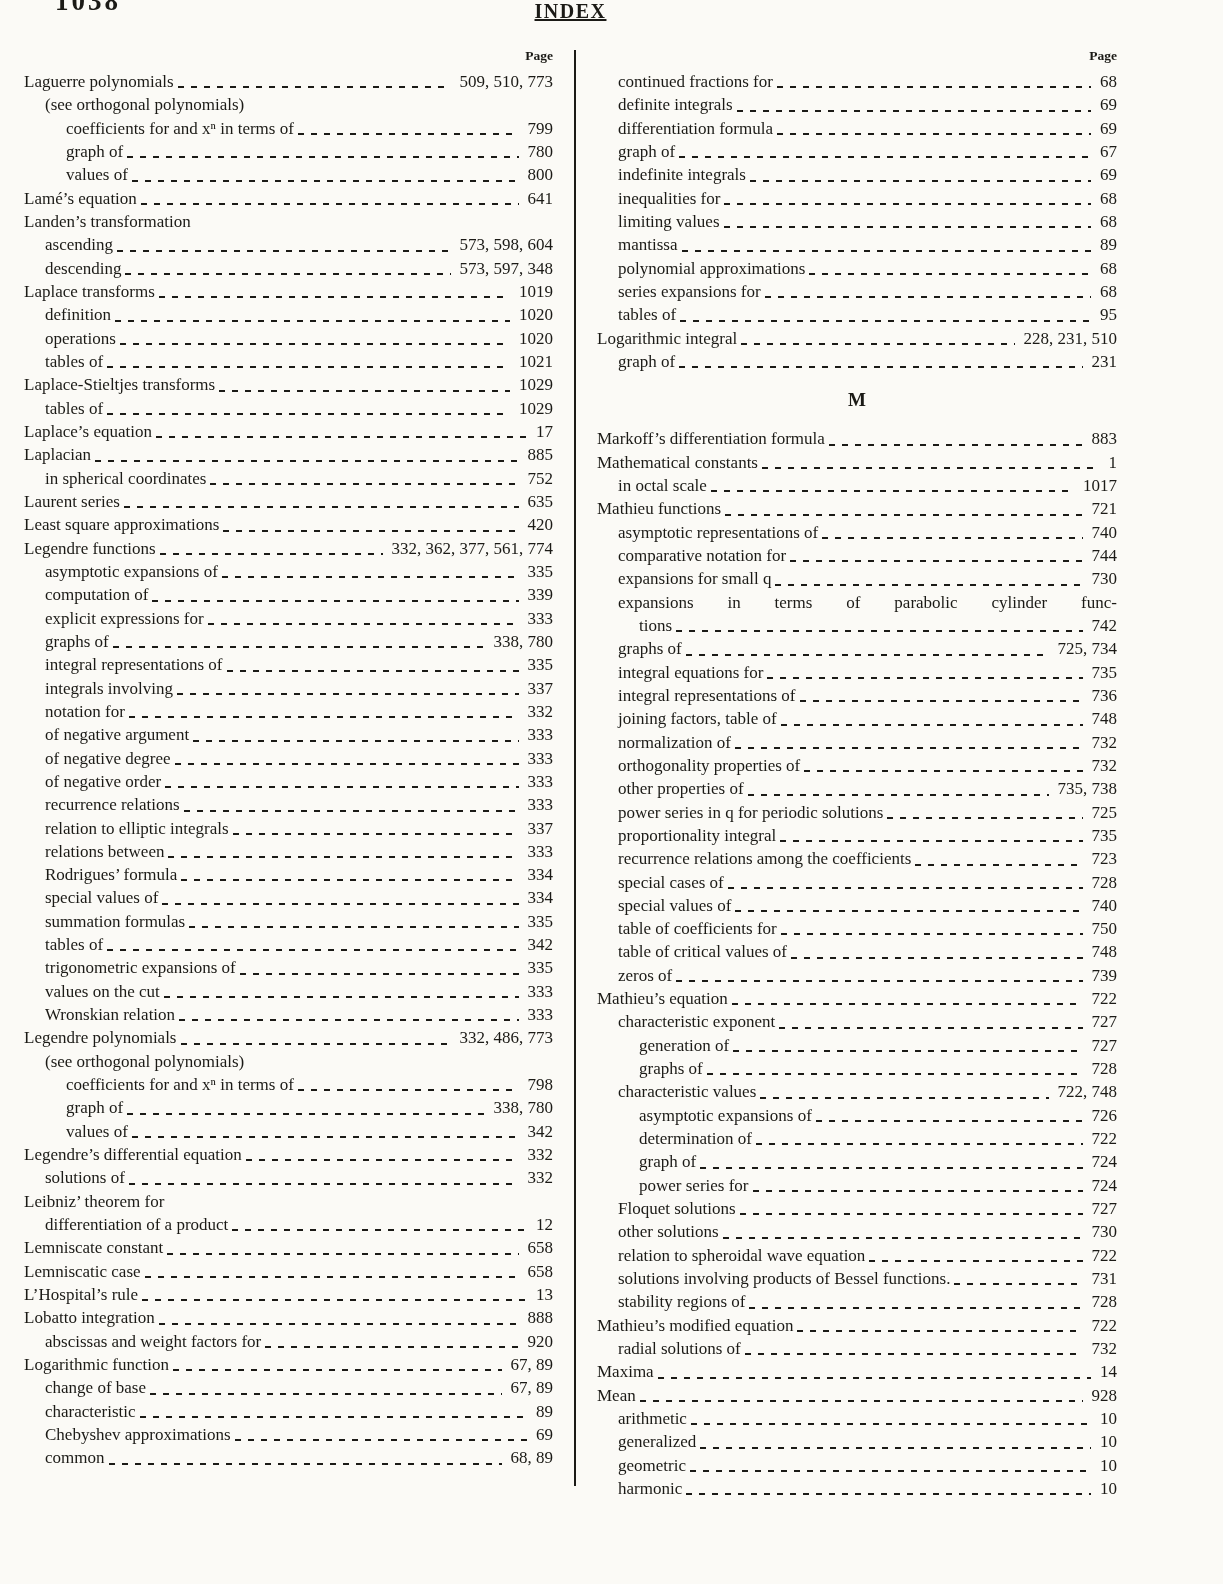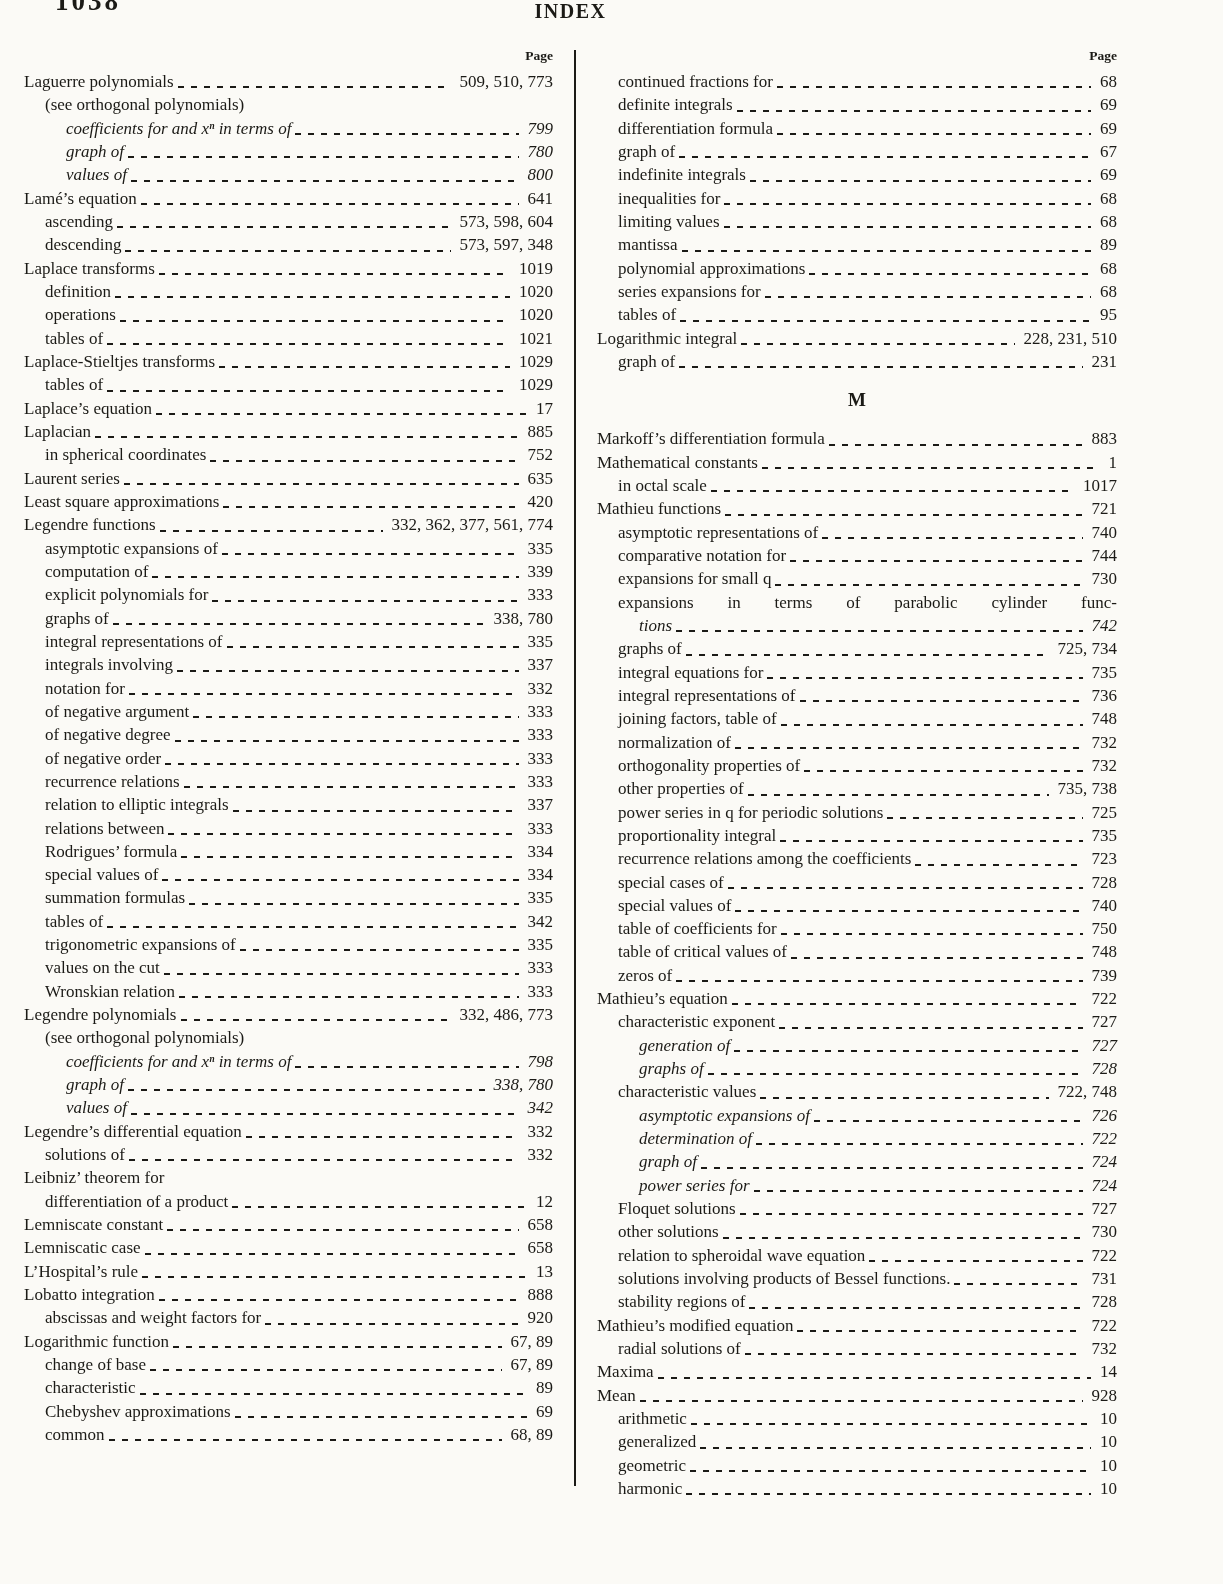--- a/index.html
+++ b/index.html
@@ -9,39 +9,39 @@
     background:var(--paper); color:var(--ink);
     font-family:"Liberation Serif","DejaVu Serif",serif;
     font-size:17px;
   }
   #folio{
     position:absolute; left:55px; top:-14px;
     font-size:27px; font-weight:bold; letter-spacing:3px;
   }
   #title{
     position:absolute; left:24px; top:0; width:1093px;
-    text-align:center; font-weight:bold; font-size:20px; letter-spacing:1.5px;
+    text-align:center; font-weight:bold; font-size:20px; letter-spacing:1.5px;text-decoration:underline;
   }
   #divider{
     position:absolute; left:574px; top:50px; width:2px; height:1436px;
     background:var(--ink);
   }
   .col{ position:absolute; top:46px; }
   #col-left{ left:24px; width:529px; }
   #col-right{ left:597px; width:520px; }
   .page-label{
     text-align:right; font-weight:bold; font-size:13.5px;
     height:24px; line-height:20px;
   }
   .row{
     display:flex; align-items:baseline;
     height:23.33px; line-height:23.33px; white-space:nowrap;
   }
   .ind1{ padding-left:21px; }
-  .ind2{ padding-left:42px;font-style:italic; }
+  .ind2{ padding-left:42px; }
   .row.just{ display:block; text-align:justify; text-align-last:justify; white-space:normal; }
   .leader{
     flex:1 1 auto; min-width:10px; height:2px; align-self:flex-end;
     margin:0 9px 5px 4px;
     background:repeating-linear-gradient(90deg, var(--ink) 0 6px, transparent 6px 13px);
   }
   .p{ text-align:right; }
   .m-head{
     height:54px; display:flex; align-items:center; justify-content:center;
     font-weight:bold; font-size:19px;
@@ -78,20 +78,23 @@
       <div class="row ind2">
         <span class="t">values of</span>
         <span class="leader"></span>
         <span class="p">800</span>
       </div>
       <div class="row ind0">
         <span class="t">Lamé’s equation</span>
         <span class="leader"></span>
         <span class="p">641</span>
       </div>
+      <div class="row ind0">
+        <span class="t">Landen’s transformation</span>
+      </div>
       <div class="row ind1">
         <span class="t">ascending</span>
         <span class="leader"></span>
         <span class="p">573, 598, 604</span>
       </div>
       <div class="row ind1">
         <span class="t">descending</span>
         <span class="leader"></span>
         <span class="p">573, 597, 348</span>
       </div>
@@ -159,21 +162,21 @@
         <span class="t">asymptotic expansions of</span>
         <span class="leader"></span>
         <span class="p">335</span>
       </div>
       <div class="row ind1">
         <span class="t">computation of</span>
         <span class="leader"></span>
         <span class="p">339</span>
       </div>
       <div class="row ind1">
-        <span class="t">explicit polynomials for</span>
+        <span class="t">explicit expressions for</span>
         <span class="leader"></span>
         <span class="p">333</span>
       </div>
       <div class="row ind1">
         <span class="t">graphs of</span>
         <span class="leader"></span>
         <span class="p">338, 780</span>
       </div>
       <div class="row ind1">
         <span class="t">integral representations of</span>

